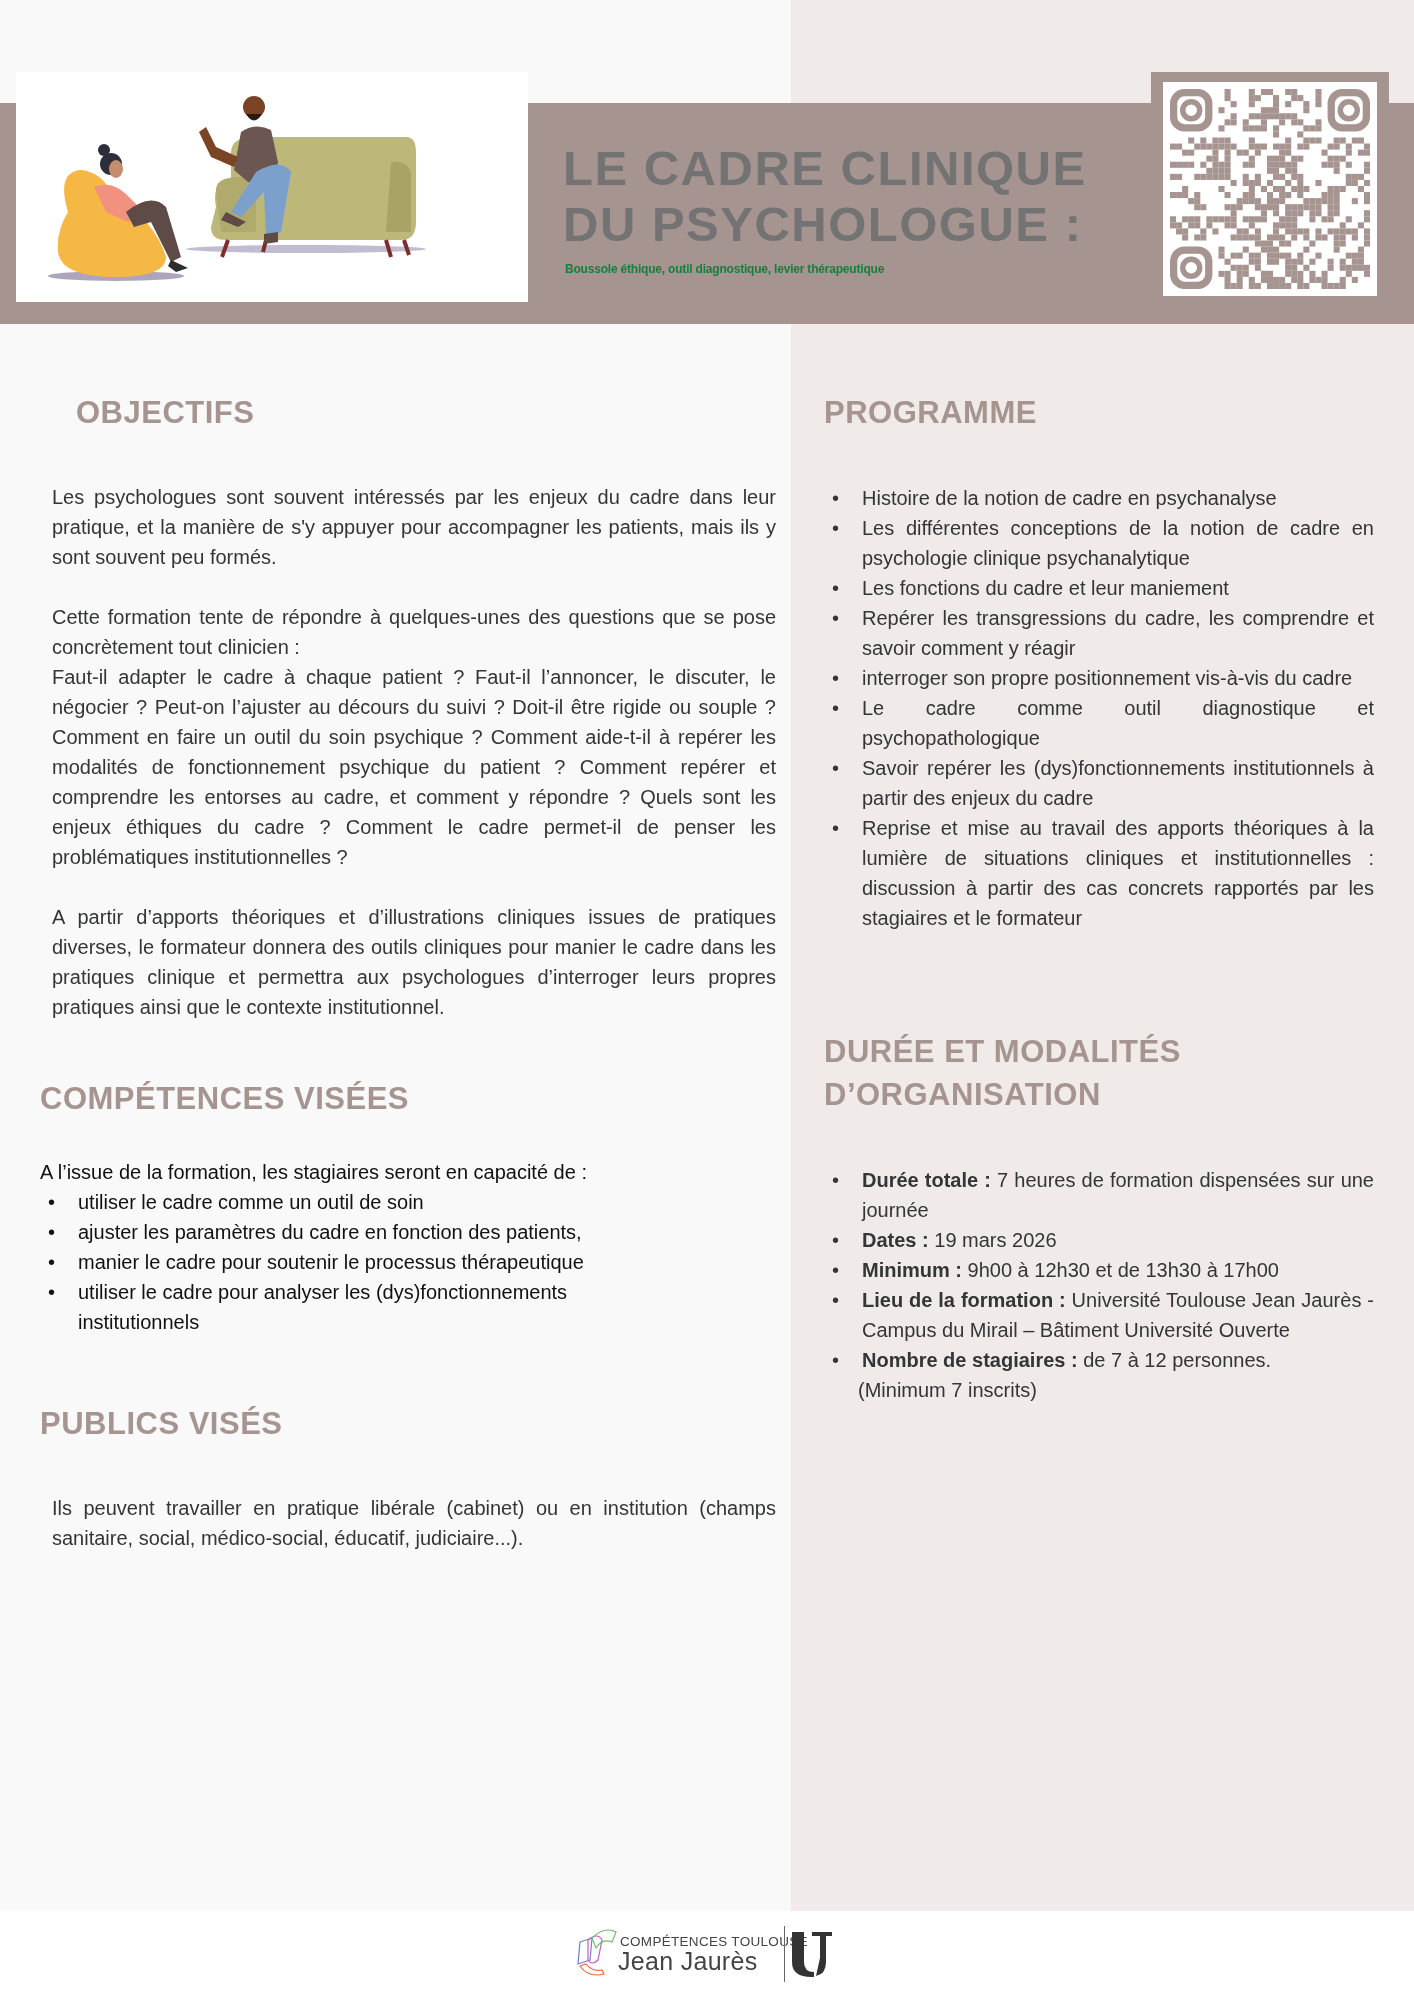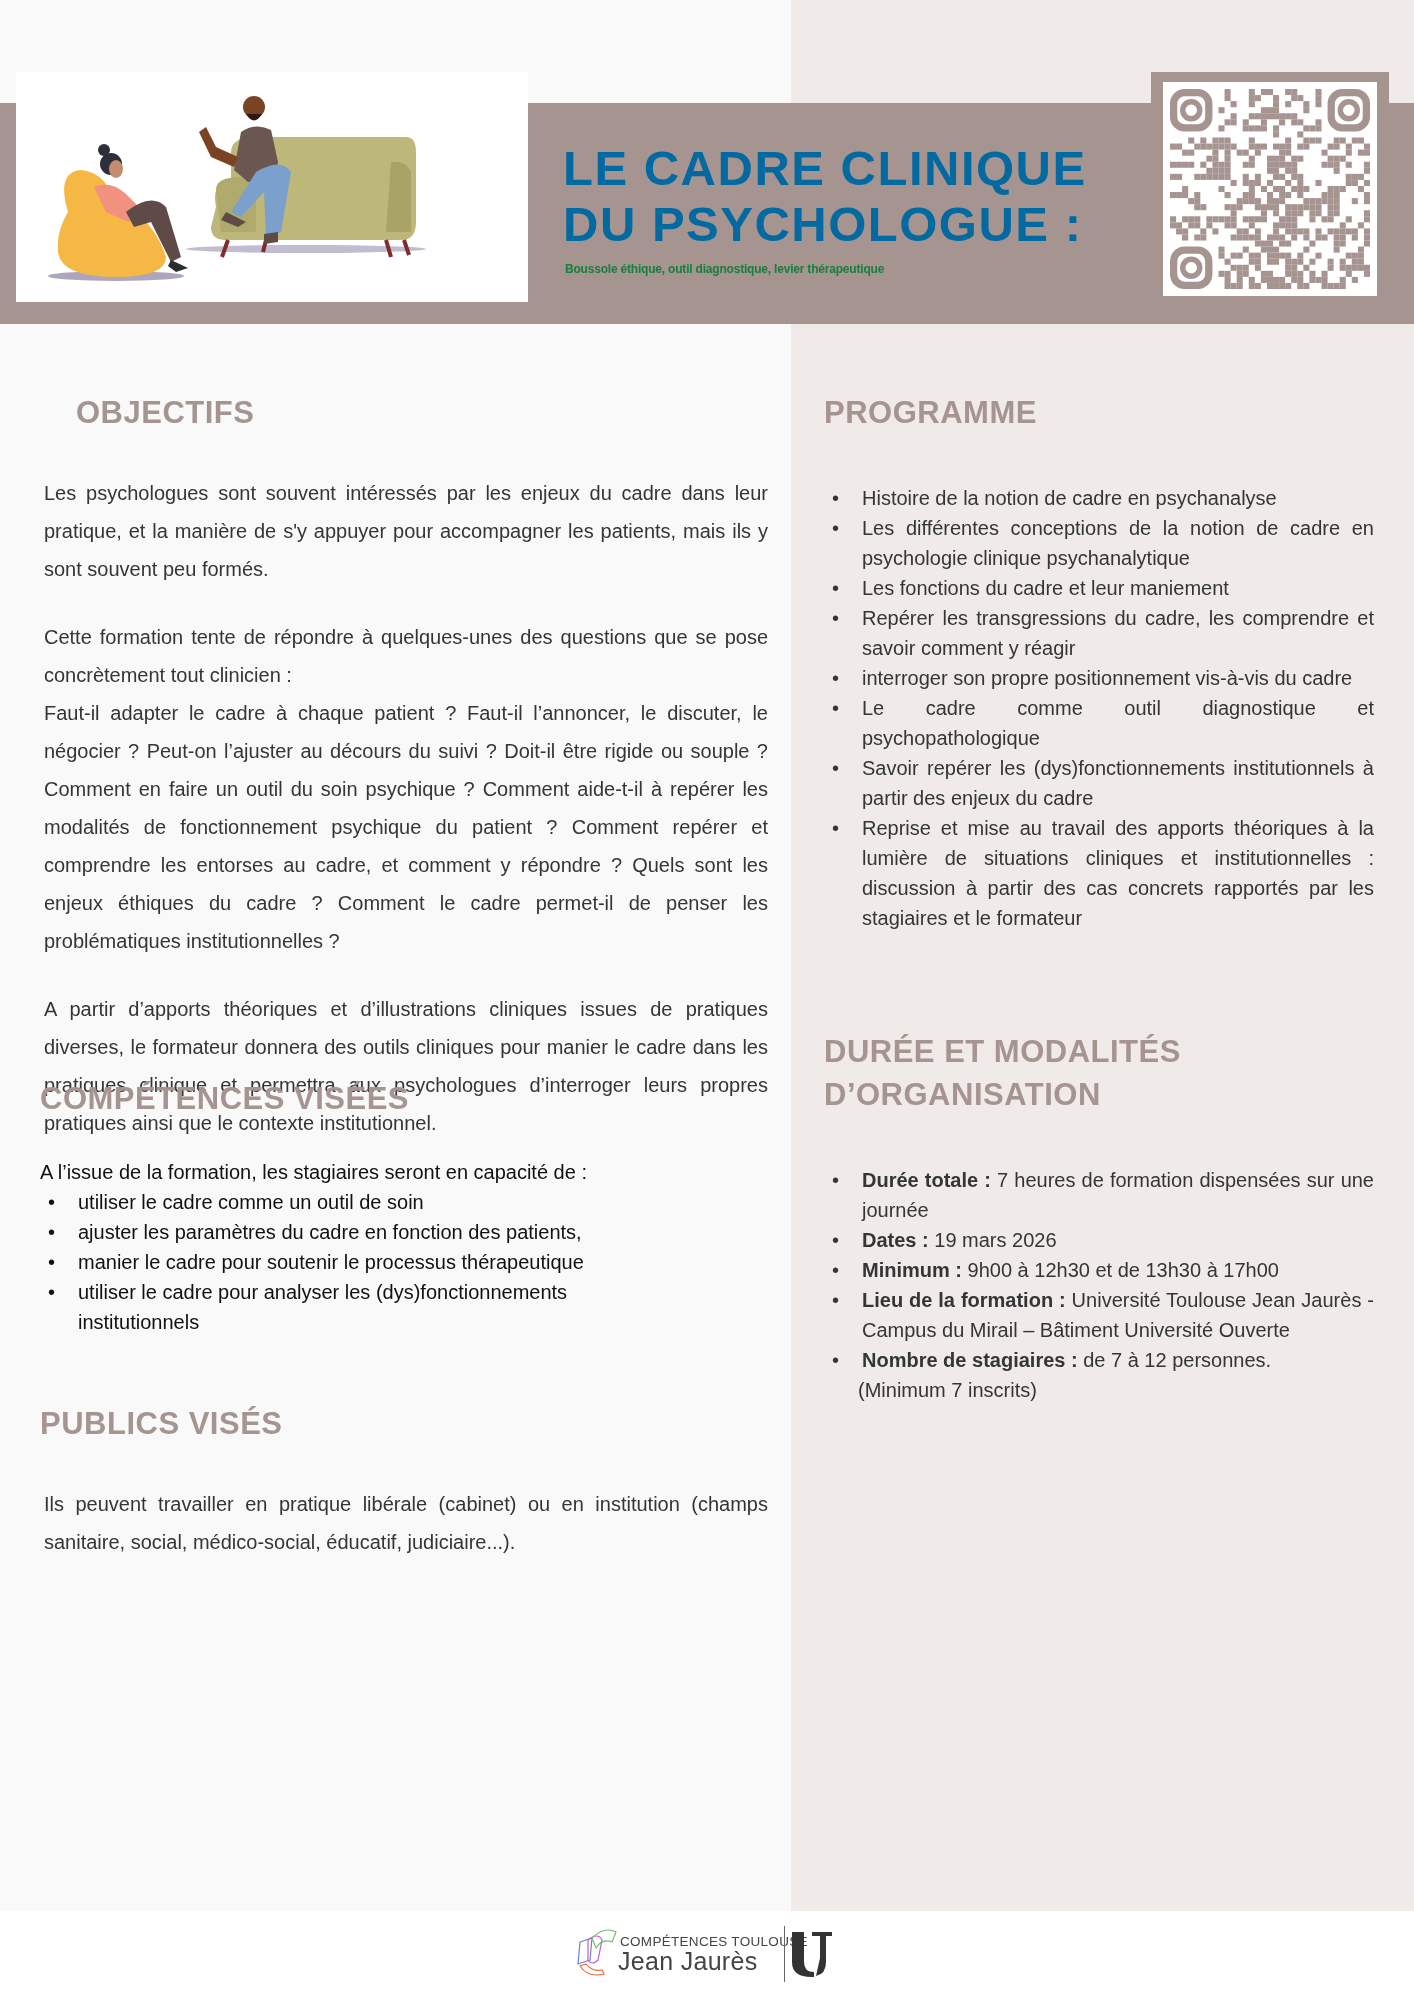--- a/index.html
+++ b/index.html
@@ -2,28 +2,28 @@
 <html><head>
 <meta charset="utf-8">
 <style>
   html, body { margin:0; padding:0; }
   body { width:1414px; height:2000px; position:relative; background:#ffffff; overflow:hidden;
          font-family:"Liberation Sans", sans-serif; color:#333536; }
   .left-bg { position:absolute; left:0; top:0; width:791px; height:1911px; background:#f9f9f9; }
   .right-bg { position:absolute; left:791px; top:0; width:623px; height:1911px; background:#f0ebe8; }
   .band { position:absolute; left:0; top:103px; width:1414px; height:221px; background:#a69490; }
   .hero { position:absolute; left:16px; top:72px; width:512px; height:230px; background:#ffffff; overflow:hidden; }
-  .title { position:absolute; left:563px; top:140px; color:#0369a1; font-weight:bold; font-size:49px; line-height:56px; letter-spacing:1.5px; }
+  .title { position:absolute; left:563px; top:140px; color:#737373; font-weight:bold; font-size:49px; line-height:56px; letter-spacing:1.5px; }
   .title div { white-space:nowrap; }
   .subtitle { position:absolute; left:565px; top:262px; color:#15803d; font-weight:bold; font-size:12px; white-space:nowrap; letter-spacing:-0.2px; }
   .qr-outer { position:absolute; left:1151px; top:72px; width:238px; height:234px; background:#a69490; }
   .qr-inner { position:absolute; left:12px; top:10px; width:214px; height:214px; background:#ffffff; }
   .qr-inner svg { position:absolute; left:7px; top:7px; }
   h2 { position:absolute; margin:0; color:#a69490; font-weight:bold; font-size:31px; line-height:43px; letter-spacing:0.5px; }
-  .para { position:absolute; margin:4px; font-size:20px; line-height:38px; text-align:justify; color:#333536; }
+  .para { position:absolute; margin:12px; font-size:20px; line-height:30px; text-align:justify; color:#333536; }
   .para p { margin:0; }
   .para p + p { margin-top:30px; }
   ul.list { position:absolute; margin:0; padding:0; list-style:none; font-size:20px; line-height:30px; color:#333536; }
   ul.list li { position:relative; padding-left:38px; text-align:justify; }
   ul.list li .bullet { position:absolute; left:8px; top:0; }
   .intro { position:absolute; font-size:20px; line-height:30px; color:#111; white-space:nowrap; }
   .comp-list li { color:#111; text-align:left !important; }
   .footer-logo { position:absolute; left:574px; top:1924px; height:60px; width:266px; }
   .logo-sup { position:absolute; left:46px; top:10px; font-size:13.5px; letter-spacing:0.3px; color:#444; white-space:nowrap; }
   .logo-main { position:absolute; left:44px; top:23px; font-size:25px; color:#444; white-space:nowrap; font-weight:normal; letter-spacing:0.3px; }

